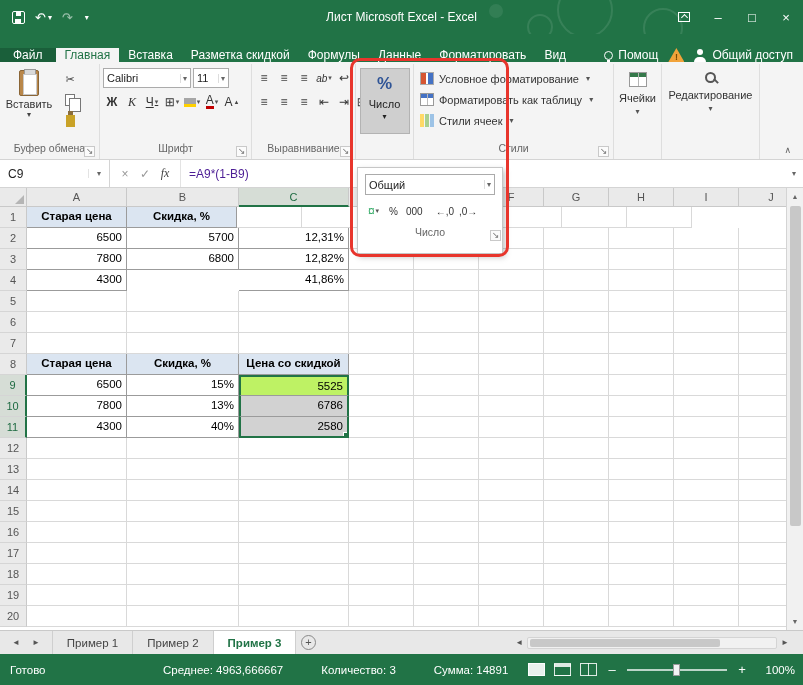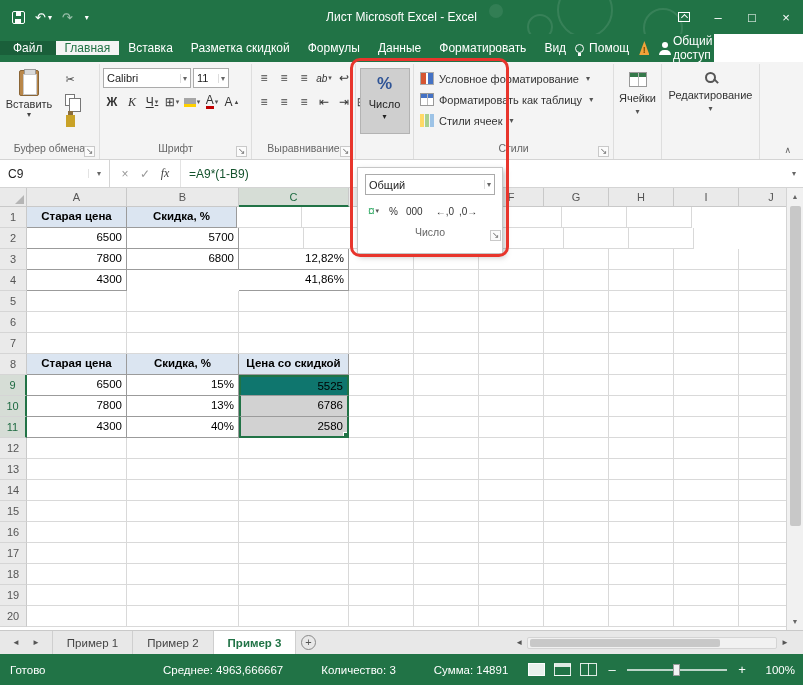--- a/index.html
+++ b/index.html
@@ -21,21 +21,21 @@
   .floppy::after { content:""; position:absolute; bottom:0; left:2px; width:6px; height:4px; background:#fff; }
   .qcaret { font-size:8px; margin-left:2px; }
   .dim { opacity:.55; }
   .title-text { position:absolute; left:0; right:0; text-align:center; font-size:12px; color:#fff; z-index:1; }
   .winctl { margin-left:auto; display:flex; z-index:2; }
   .winctl .wbtn { width:34px; height:34px; display:flex; align-items:center; justify-content:center; font-size:13px; color:#fff; }
   .ribopts { width:12px; height:10px; border:1.2px solid #fff; position:relative; }
   .ribopts::after { content:""; position:absolute; left:3px; top:2px; width:4px; height:4px; border-left:1.2px solid #fff; border-top:1.2px solid #fff; transform:rotate(45deg); }
 
   
-  .tabrow { position:absolute; left:0; top:34px; width:714px; height:28px; background:#217346; display:flex; align-items:center; color:#fff; }
+  .tabrow { position:absolute; left:0; top:34px; width:803px; height:28px; background:#217346; display:flex; align-items:flex-end; color:#fff; }
   .rtab { padding:0 9px; font-size:12px; display:flex; align-items:center; white-space:nowrap; cursor:default; }
   .rtab.file { background:#1a5f3a; padding:0 13px; }
   .rtab.active { background:#f4f4f4; color:#217346; }
   .tr-right { margin-left:auto; display:flex; align-items:center; gap:10px; padding-right:10px; }
   .assist { display:flex; align-items:center; gap:5px; font-size:12px; }
   .bulb { width:9px; height:9px; border:1.3px solid #fff; border-radius:50%; position:relative; display:inline-block; }
   .bulb::after { content:""; position:absolute; left:2px; bottom:-4px; width:3px; height:3px; background:#fff; }
   .warn-tri { width:16px; height:14px; background:#f2a33a; clip-path:polygon(50% 0,100% 100%,0 100%); display:flex; align-items:flex-end; justify-content:center; font-size:9px; font-weight:bold; color:#7a4b00; }
   .share { display:flex; align-items:center; gap:6px; font-size:12px; }
   .person { width:12px; height:13px; position:relative; display:inline-block; }
@@ -92,39 +92,39 @@
   .magnifier::after { content:""; position:absolute; width:6px; height:2px; background:#555; transform:rotate(45deg); right:-5px; bottom:-1px; }
   .collapse-ribbon { position:absolute; right:12px; bottom:4px; font-size:9px; color:#666; cursor:default; }
 
   
   .fbar { position:absolute; left:0; top:160px; width:803px; height:28px; background:#fff; border-bottom:1px solid #d4d4d4; display:flex; align-items:stretch; }
   .namebox { width:110px; border-right:1px solid #d4d4d4; display:flex; align-items:center; font-size:12px; color:#222; padding-left:8px; }
   .namebox .nbcaret { margin-left:auto; font-size:8px; color:#666; padding:0 8px; border-left:1px solid #e3e3e3; }
   .fbtns { display:flex; align-items:center; gap:2px; padding:0 6px; border-right:1px solid #e3e3e3; }
   .fbtn { width:18px; text-align:center; font-size:12px; color:#999; }
   .fbtn.fx { color:#444; font-family:"Liberation Serif", serif; font-style:italic; }
-  .finput { flex:1; display:flex; align-items:center; font-size:12px; color:#14532d; padding-left:8px; }
+  .finput { flex:1; display:flex; align-items:center; font-size:12px; color:#4c1d95; padding-left:8px; }
   .fexpand { width:18px; display:flex; align-items:center; justify-content:center; font-size:8px; color:#666; }
 
   
   .gridwrap { position:absolute; left:0; top:188px; width:803px; height:442px; background:#fff; overflow:hidden; }
   .colheads { display:flex; height:19px; background:#eaeaea; }
   .corner { width:27px; height:19px; border-right:1px solid #c9c9c9; border-bottom:1px solid #c9c9c9; background:#eaeaea; position:relative; flex:none; }
   .corner::after { content:""; position:absolute; right:2px; bottom:2px; border-left:9px solid transparent; border-bottom:9px solid #b5b5b5; }
   .ch { height:19px; line-height:18px; text-align:center; font-size:11px; color:#555; border-right:1px solid #c9c9c9; border-bottom:1px solid #c9c9c9; background:#eaeaea; flex:none; cursor:default; }
   .ch-sel { background:#d6ddd6; border-bottom:2px solid #217346; color:#1d6a41; }
   .gr { display:flex; height:21px; }
   .rh { width:27px; flex:none; background:#eaeaea; border-right:1px solid #c9c9c9; border-bottom:1px solid #d5d5d5; font-size:11px; text-align:center; line-height:20px; color:#555; cursor:default; }
   .rh-sel { background:#d6ddd6; border-right:2px solid #217346; color:#1d6a41; }
   .cell { height:21px; flex:none; border-right:1px solid #d9d9d9; border-bottom:1px solid #d9d9d9; font-size:11.5px; line-height:19px; padding:0 4px; overflow:hidden; white-space:nowrap; background:#fff; cursor:cell; }
   .c-tbl { border-right-color:#9b9b9b; border-bottom-color:#9b9b9b; }
   .c-head { background:#dbe5f1; font-weight:bold; text-align:center; }
   .c-num { text-align:right; }
   .c-sel { background:#d2d2d2; border-left:2px solid #217346; border-right:2px solid #217346; }
-  .c-active { background:#0f766e; }
+  .c-active { background:#bef264; }
   .c-sel-first { border-top:2px solid #217346; }
   .c-sel-last { border-bottom:2px solid #217346; position:relative; }
   .c-sel-last::after { content:""; position:absolute; right:-4px; bottom:-4px; width:6px; height:6px; background:#217346; border:1px solid #fff; z-index:4; }
   .vscroll { position:absolute; right:0; top:0; width:17px; height:442px; background:#f1f1f1; border-left:1px solid #d4d4d4; display:flex; flex-direction:column; align-items:center; }
   .vbtn { height:17px; width:17px; display:flex; align-items:center; justify-content:center; font-size:7px; color:#666; }
   .vthumb { width:11px; height:320px; background:#c8c8c8; border-radius:2px; margin-top:1px; }
   .vspacer { flex:1; }
 
   
   .sheetrow { position:absolute; left:0; top:630px; width:803px; height:24px; background:#e8e8e8; border-top:1px solid #c9c9c9; display:flex; align-items:stretch; font-size:11.5px; color:#444; }
@@ -418,20 +418,21 @@
           <div class="cell" style="width: 65px;"></div>
           <div class="cell" style="width: 65px;"></div>
           <div class="cell" style="width: 65px;"></div>
           <div class="cell" style="width: 65px;"></div>
           <div class="cell" style="width: 65px;"></div>
         </div>
         <div class="gr">
           <div class="rh">2</div>
           <div class="cell c-tbl c-num" style="width: 100px;">6500</div>
           <div class="cell c-tbl c-num" style="width: 112px;">5700</div>
+          <div class="cell c-tbl c-num" style="width: 110px;">12,31%</div>
           <div class="cell" style="width: 65px;"></div>
           <div class="cell" style="width: 65px;"></div>
           <div class="cell" style="width: 65px;"></div>
           <div class="cell" style="width: 65px;"></div>
           <div class="cell" style="width: 65px;"></div>
           <div class="cell" style="width: 65px;"></div>
           <div class="cell" style="width: 65px;"></div>
         </div>
         <div class="gr">
           <div class="rh">3</div>

